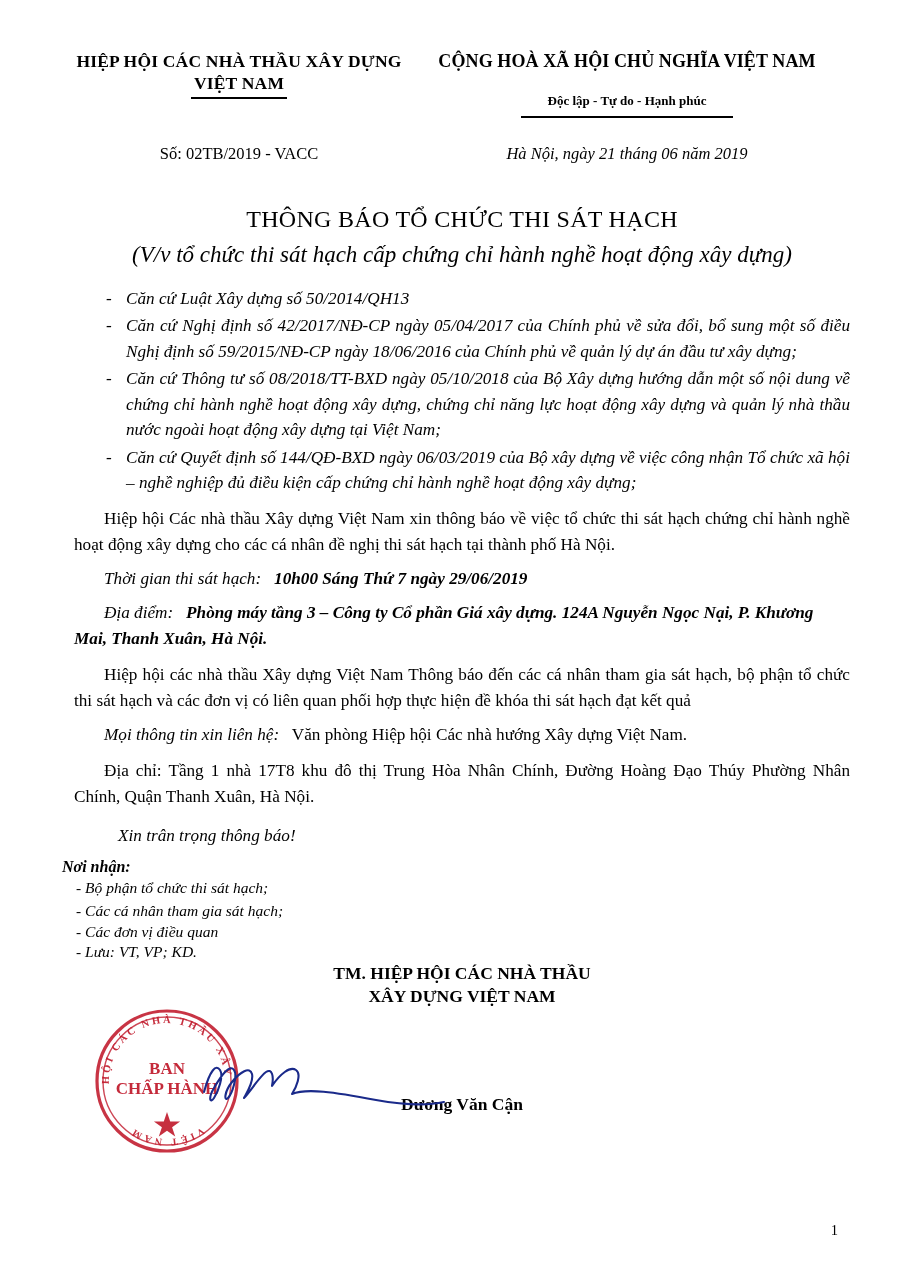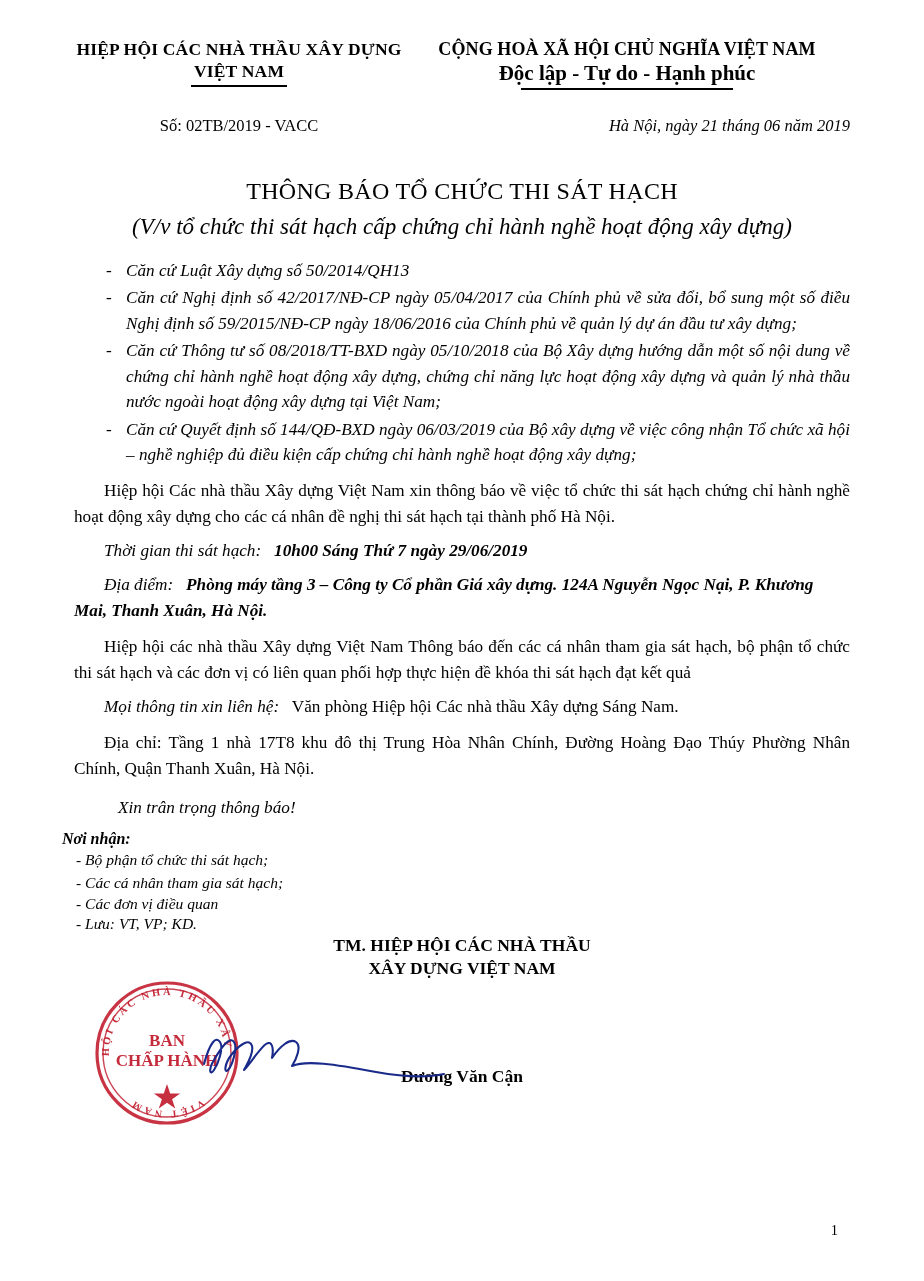--- a/index.html
+++ b/index.html
@@ -23,21 +23,21 @@
     position: absolute;
     left: 0;
     top: 14px;
     width: 924px;
     height: 1253px;
     background: #ffffff;
   }
   .content {
     position: absolute;
     left: 74px;
-    top: 24px;
+    top: 36px;
     width: 776px;
   }
 
   
   .header {
     display: flex;
     flex-direction: row;
     align-items: flex-start;
   }
   .hdr-left {
@@ -55,23 +55,23 @@
     letter-spacing: 0.2px;
   }
   .nation {
     font-weight: bold;
     font-size: 18px;
     line-height: 22px;
     letter-spacing: 0.1px;
   }
   .motto {
     font-weight: bold;
-    font-size: 21px;
+    font-size: 13px;
     line-height: 22px;
-    margin-top: 2px;
+    margin-top: 18px;
     text-align: center;
   }
   .rule-left {
     width: 96px;
     height: 1.6px;
     background: #000;
     margin: 3px auto 0 auto;
   }
   .rule-right {
     width: 212px;
@@ -85,21 +85,21 @@
     flex-direction: row;
     margin-top: 26px;
   }
   .sub-left {
     width: 330px;
     text-align: center;
     font-size: 16.5px;
   }
   .sub-right {
     flex: 1;
-    text-align: right;
+    text-align: center;
     font-style: italic;
     font-size: 16.5px;
   }
 
   
   .title-block {
     margin-top: 42px;
     text-align: center;
   }
   .doc-title {
@@ -302,21 +302,21 @@
         <span class="ital">Địa điểm:</span>
         <span>&nbsp;</span>
         <span class="bold-ital">Phòng máy tầng 3 – Công ty Cổ phần Giá xây dựng. 124A Nguyễn Ngọc Nại, P. Khương Mai, Thanh Xuân, Hà Nội.</span>
       </div>
 
       <div class="body-p">Hiệp hội các nhà thầu Xây dựng Việt Nam Thông báo đến các cá nhân tham gia sát hạch, bộ phận tổ chức thi sát hạch và các đơn vị có liên quan phối hợp thực hiện đề khóa thi sát hạch đạt kết quả</div>
 
       <div class="line-item">
         <span class="ital">Mọi thông tin xin liên hệ:</span>
         <span>&nbsp;</span>
-        <span>Văn phòng Hiệp hội Các nhà thầu Xây dựng Sáng Nam.</span>
+        <span>Văn phòng Hiệp hội Các nhà hướng Xây dựng Việt Nam.</span>
       </div>
 
       <div class="body-p">Địa chỉ: Tầng 1 nhà 17T8 khu đô thị Trung Hòa Nhân Chính, Đường Hoàng Đạo Thúy Phường Nhân Chính, Quận Thanh Xuân, Hà Nội.</div>
 
       <div class="closing">Xin trân trọng thông báo!</div>
 
       <div class="footer">
         <div class="recipients">
           <div class="recip-title">Nơi nhận:</div>
           <div class="recip-item">- Bộ phận tổ chức thi sát hạch;</div>

